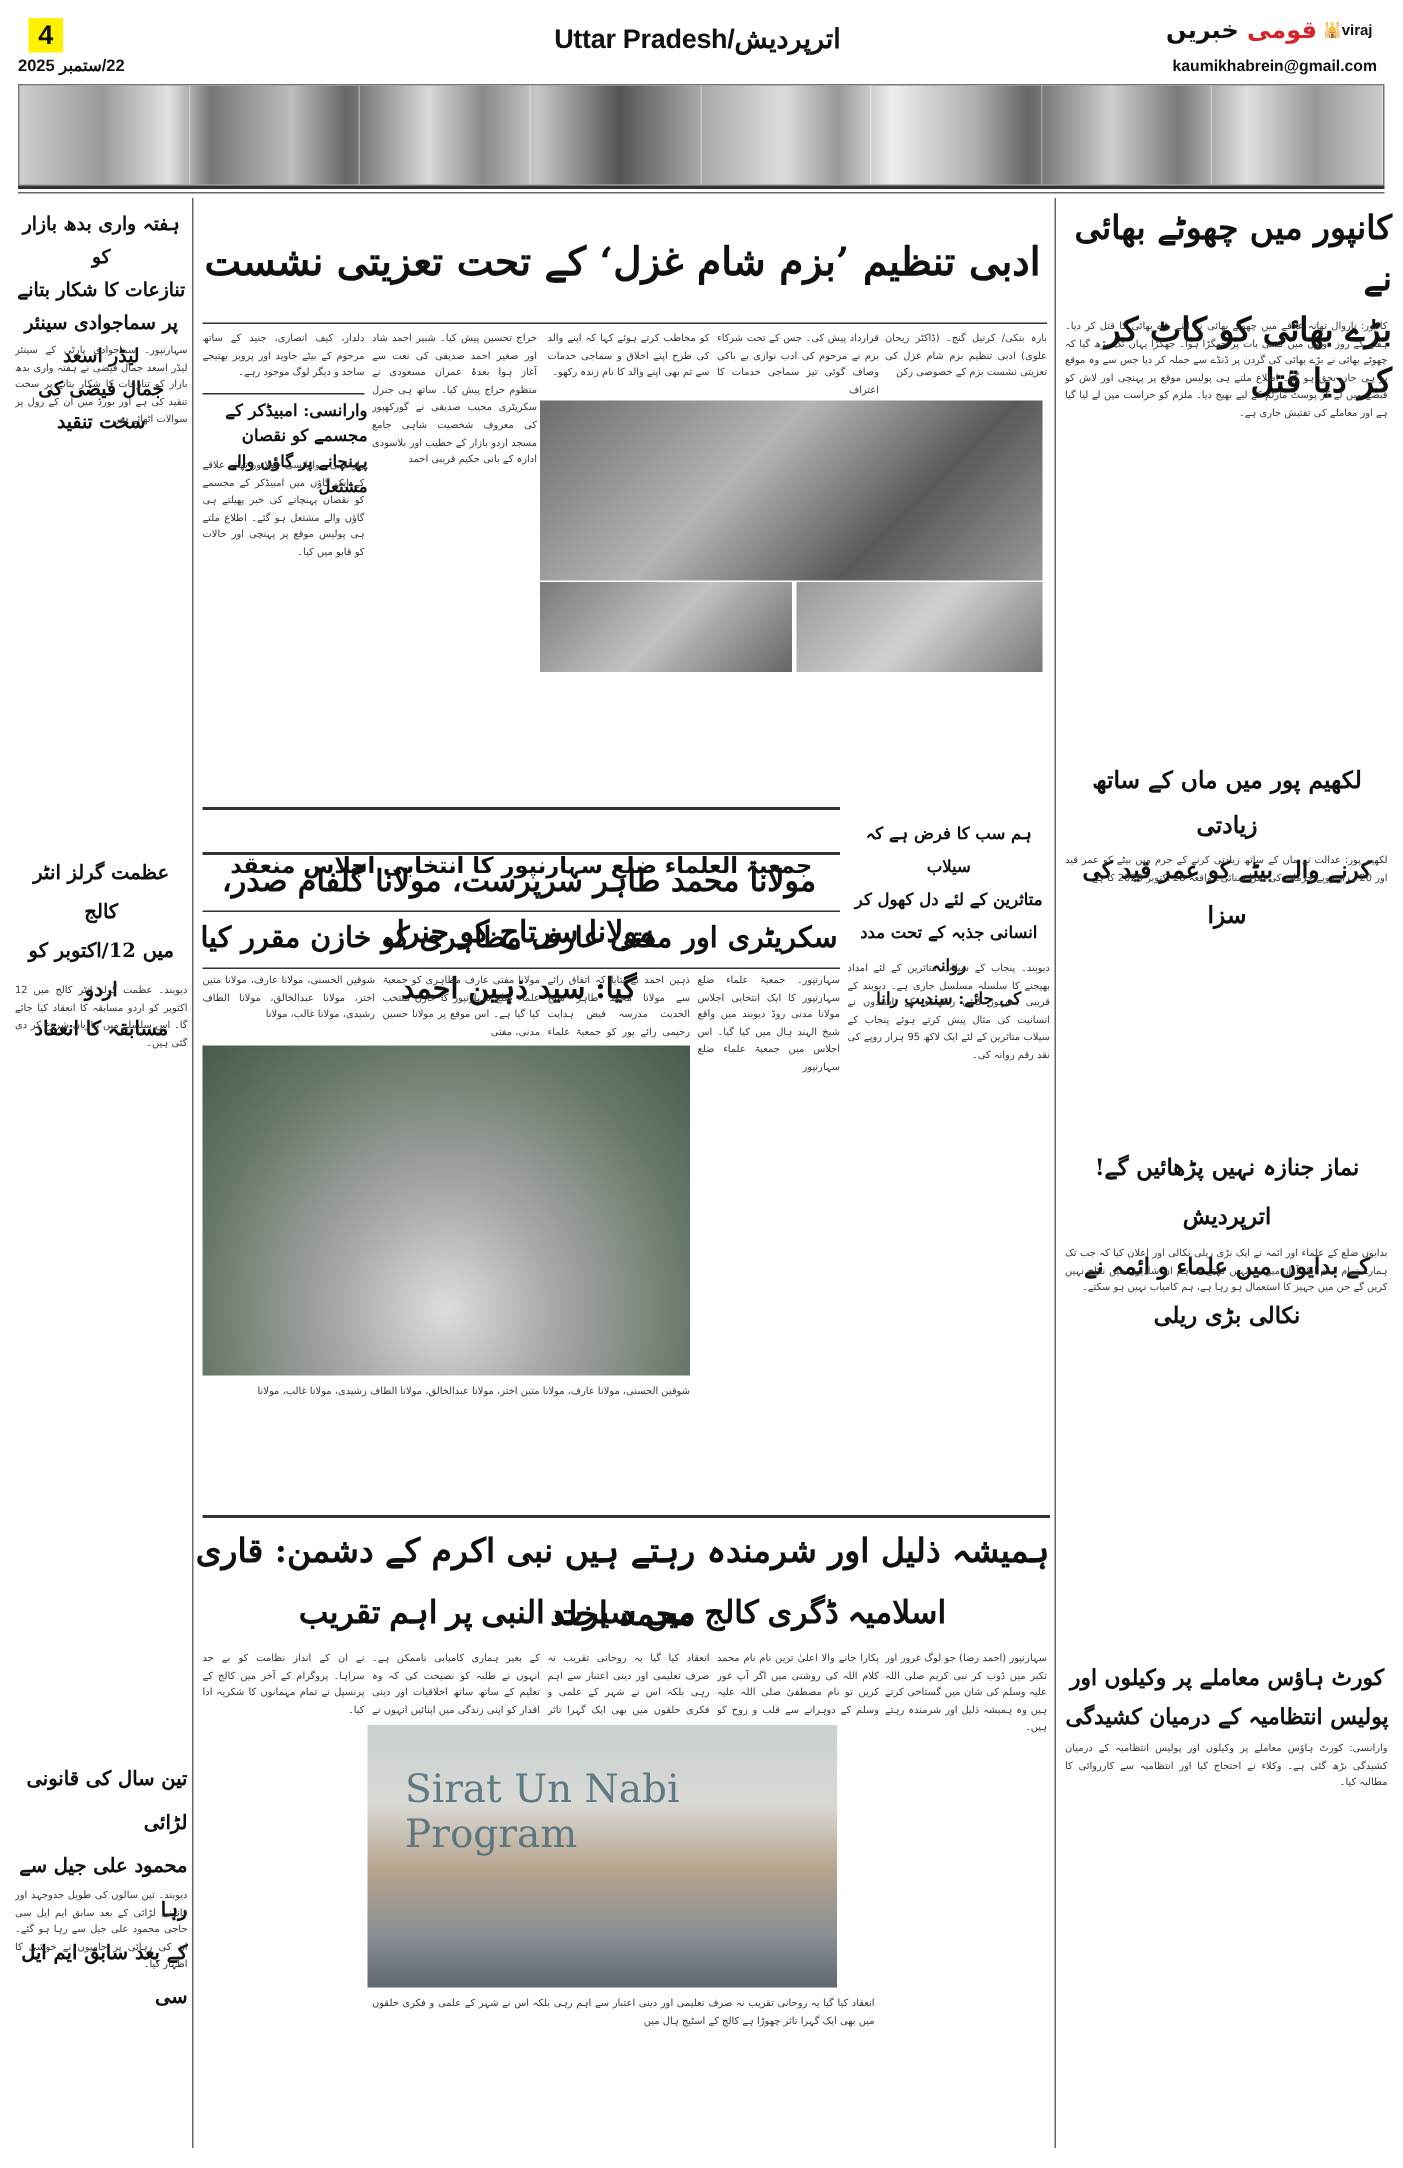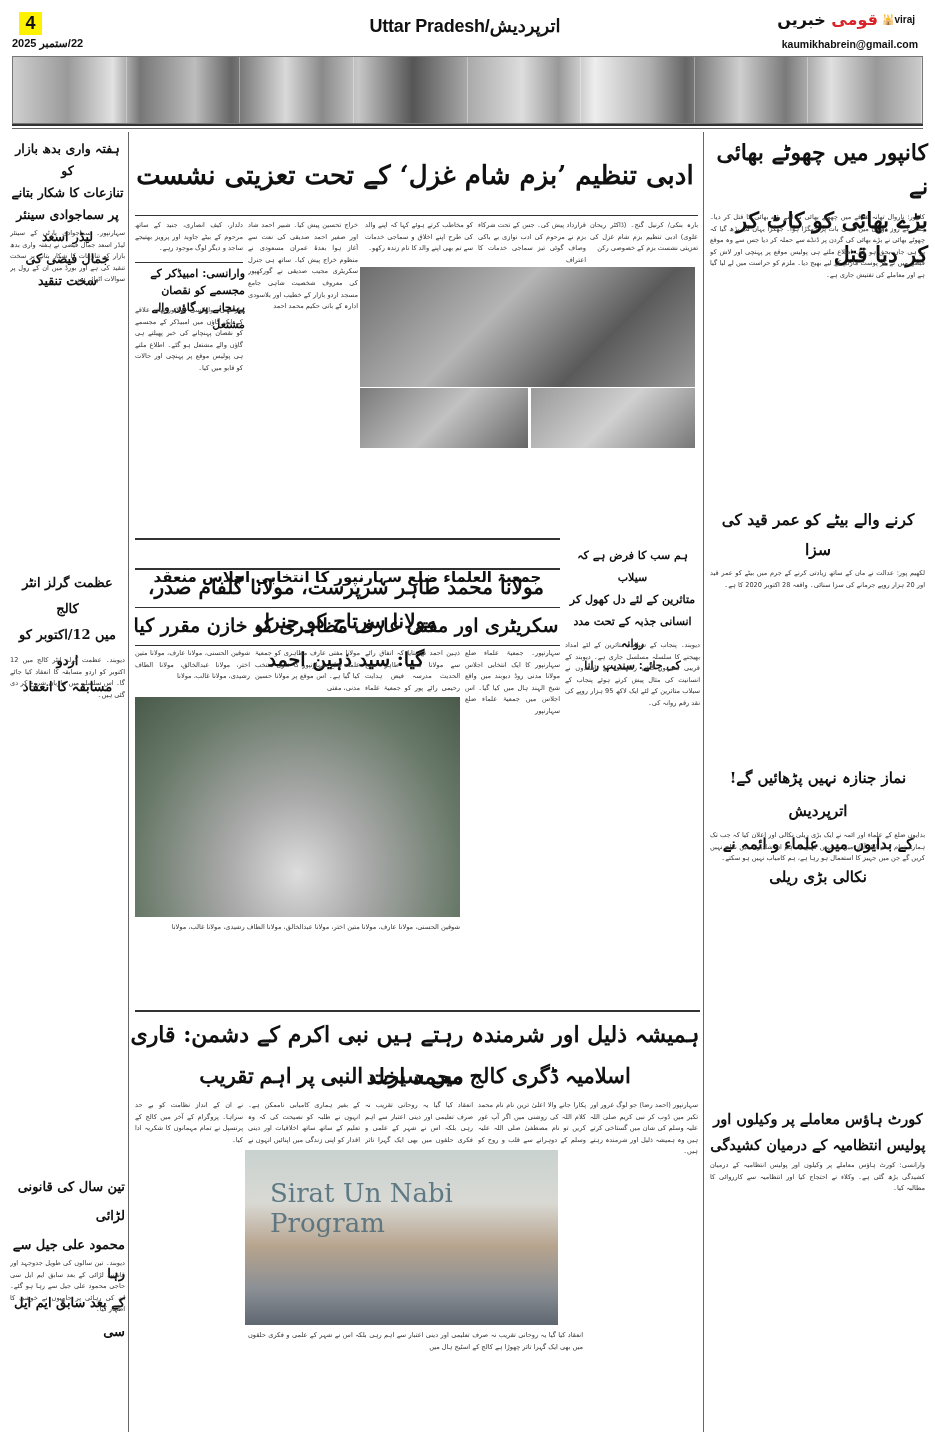--- a/index.html
+++ b/index.html
@@ -59,21 +59,21 @@
   <div>کانپور میں چھوٹے بھائی نے</div>
   <div>بڑے بھائی کو کاٹ کر کر دیا قتل</div>
 </div>
 <div class="abs body-text" style="left:710px;top:212px;width:215px;height:285px">کانپور: ناروال تھانہ علاقے میں چھوٹے بھائی نے اپنے بڑے بھائی کا قتل کر دیا۔ ہفتے کے روز دونوں میں کسی بات پر جھگڑا ہوا۔ جھگڑا یہاں تک بڑھ گیا کہ چھوٹے بھائی نے بڑے بھائی کی گردن پر ڈنڈے سے حملہ کر دیا جس سے وہ موقع پر ہی جاں بحق ہو گیا۔ اطلاع ملتے ہی پولیس موقع پر پہنچی اور لاش کو قبضے میں لے کر پوسٹ مارٹم کے لیے بھیج دیا۔ ملزم کو حراست میں لے لیا گیا ہے اور معاملے کی تفتیش جاری ہے۔</div>
 
 <div class="abs hl rtl c" style="left:135px;top:140px;width:560px;font-size:26px;line-height:70px;text-align:center">ادبی تنظیم ’بزم شام غزل‘ کے تحت تعزیتی نشست</div>
 <div class="abs rule-h" style="left:135px;top:215px;width:563px"></div>
 <div class="abs body-text" style="left:590px;top:220px;width:108px;height:45px">بارہ بنکی/ کرنیل گنج۔ (ڈاکٹر ریحان علوی) ادبی تنظیم بزم شام غزل کی تعزیتی نشست بزم کے خصوصی رکن</div>
 <div class="abs body-text" style="left:478px;top:220px;width:108px;height:45px">قرارداد پیش کی۔ جس کے تحت شرکاء بزم نے مرحوم کی ادب نوازی بے باکی وصاف گوئی تیز سماجی خدمات کا اعتراف</div>
 <div class="abs body-text" style="left:365px;top:220px;width:108px;height:45px">کو مخاطب کرتے ہوئے کہا کہ اپنے والد کی طرح اپنے اخلاق و سماجی خدمات سے تم بھی اپنے والد کا نام زندہ رکھو۔</div>
-<div class="abs body-text" style="left:248px;top:220px;width:110px;height:310px">خراج تحسین پیش کیا۔ شبیر احمد شاد اور صغیر احمد صدیقی کی نعت سے آغاز ہوا بعدۂ عمران مسعودی نے منظوم خراج پیش کیا۔ ساتھ ہی جنرل سکریٹری مجیب صدیقی نے گورکھپور کی معروف شخصیت شاہی جامع مسجد اردو بازار کے خطیب اور بلاسودی ادارہ کے بانی حکیم محمد احمد</div>
+<div class="abs body-text" style="left:248px;top:220px;width:110px;height:310px">خراج تحسین پیش کیا۔ شبیر احمد شاد اور صغیر احمد صدیقی کی نعت سے آغاز ہوا بعدۂ عمران مسعودی نے منظوم خراج پیش کیا۔ ساتھ ہی جنرل سکریٹری مجیب صدیقی نے گورکھپور کی معروف شخصیت شاہی جامع مسجد اردو بازار کے خطیب اور بلاسودی ادارہ کے بانی حکیم قریبی احمد</div>
 <div class="abs body-text" style="left:135px;top:220px;width:108px;height:40px">دلدار، کیف انصاری، جنید کے ساتھ مرحوم کے بیٹے جاوید اور پرویز بھتیجے ساجد و دیگر لوگ موجود رہے۔</div>
 <div class="abs photo" style="left:360px;top:267px;width:335px;height:120px;background:linear-gradient(135deg,#6d6d6d,#b5b5b5 40%,#5a5a5a 70%,#9a9a9a)"></div>
 <div class="abs photo" style="left:360px;top:388px;width:168px;height:60px;background:linear-gradient(135deg,#7a7a7a,#c2c2c2 50%,#666)"></div>
 <div class="abs photo" style="left:531px;top:388px;width:164px;height:60px;background:linear-gradient(135deg,#999,#d0d0d0 50%,#777)"></div>
 
 <div class="abs rule-h" style="left:135px;top:262px;width:108px"></div>
 <div class="abs hl rtl" style="left:135px;top:265px;width:110px;font-size:11px;line-height:17px">
   <div>وارانسی: امبیڈکر کے مجسمے کو نقصان</div>
   <div>پہنچانے پر گاؤں والے مشتعل</div>
 </div>
@@ -117,20 +117,21 @@
 
 <div class="abs hl rtl c" style="left:565px;top:545px;width:135px;font-size:11px;line-height:22px;text-align:center">
   <div>ہم سب کا فرض ہے کہ سیلاب</div>
   <div>متاثرین کے لئے دل کھول کر</div>
   <div>انسانی جذبہ کے تحت مدد روانہ</div>
   <div>کی جائے: سندیپ رانا</div>
 </div>
 <div class="abs body-text" style="left:565px;top:640px;width:135px;height:365px">دیوبند۔ پنجاب کے سیلاب متاثرین کے لئے امداد بھیجنے کا سلسلہ مسلسل جاری ہے۔ دیوبند کے قریبی مشہور گاؤں رنکھنڈی کے باشندوں نے انسانیت کی مثال پیش کرتے ہوئے پنجاب کے سیلاب متاثرین کے لئے ایک لاکھ 95 ہزار روپے کی نقد رقم روانہ کی۔</div>
 
 <div class="abs hl rtl c" style="left:708px;top:505px;width:220px;font-size:15.5px;line-height:30px;text-align:center">
+  <div>لکھیم پور میں ماں کے ساتھ زیادتی</div>
   <div>کرنے والے بیٹے کو عمر قید کی سزا</div>
 </div>
 <div class="abs body-text" style="left:710px;top:568px;width:215px;height:185px">لکھیم پور: عدالت نے ماں کے ساتھ زیادتی کرنے کے جرم میں بیٹے کو عمر قید اور 20 ہزار روپے جرمانے کی سزا سنائی۔ واقعہ 28 اکتوبر 2020 کا ہے۔</div>
 
 <div class="abs hl rtl c" style="left:708px;top:762px;width:220px;font-size:15px;line-height:33px;text-align:center">
   <div>نماز جنازہ نہیں پڑھائیں گے! اترپردیش</div>
   <div>کے بدایوں میں علماء و ائمہ نے نکالی بڑی ریلی</div>
 </div>
 <div class="abs body-text" style="left:710px;top:830px;width:215px;height:270px">بدایوں ضلع کے علماء اور ائمہ نے ایک بڑی ریلی نکالی اور اعلان کیا کہ جب تک ہمارے تمام امام ایک آواز میں یہ نہیں کہتے کہ ہم ان شادیوں میں نکاح نہیں کریں گے جن میں جہیز کا استعمال ہو رہا ہے، ہم کامیاب نہیں ہو سکتے۔</div>
 

